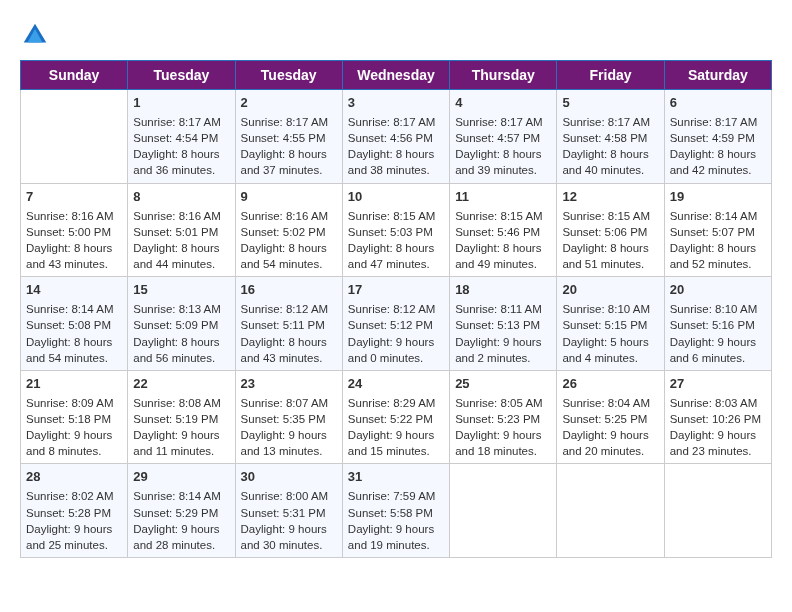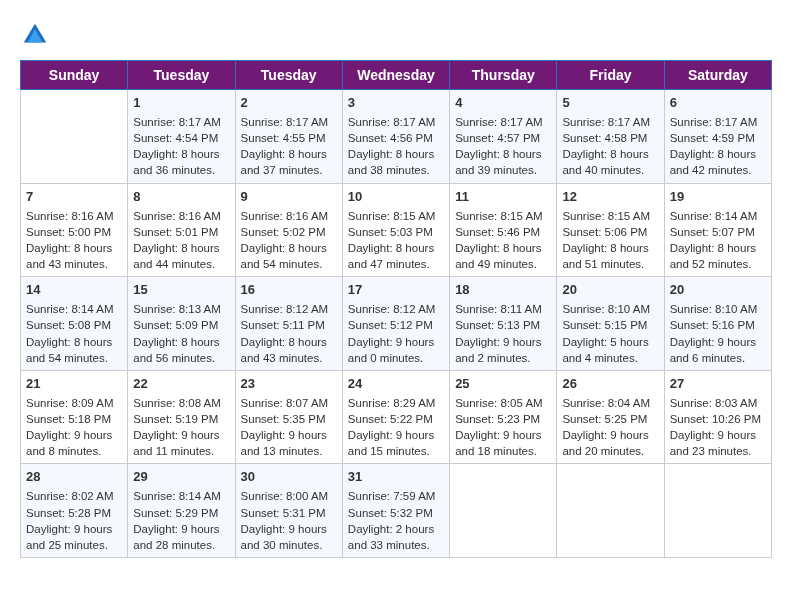--- a/index.html
+++ b/index.html
@@ -150,19 +150,19 @@
         <td><span class="day-number">23</span><span>Sunrise: 8:07 AM</span><br><span>Sunset: 5:35 PM</span><br><span>Daylight: 9 hours and 13 minutes.</span></td>
         <td><span class="day-number">24</span><span>Sunrise: 8:29 AM</span><br><span>Sunset: 5:22 PM</span><br><span>Daylight: 9 hours and 15 minutes.</span></td>
         <td><span class="day-number">25</span><span>Sunrise: 8:05 AM</span><br><span>Sunset: 5:23 PM</span><br><span>Daylight: 9 hours and 18 minutes.</span></td>
         <td><span class="day-number">26</span><span>Sunrise: 8:04 AM</span><br><span>Sunset: 5:25 PM</span><br><span>Daylight: 9 hours and 20 minutes.</span></td>
         <td><span class="day-number">27</span><span>Sunrise: 8:03 AM</span><br><span>Sunset: 10:26 PM</span><br><span>Daylight: 9 hours and 23 minutes.</span></td>
       </tr>
       <tr>
         <td><span class="day-number">28</span><span>Sunrise: 8:02 AM</span><br><span>Sunset: 5:28 PM</span><br><span>Daylight: 9 hours and 25 minutes.</span></td>
         <td><span class="day-number">29</span><span>Sunrise: 8:14 AM</span><br><span>Sunset: 5:29 PM</span><br><span>Daylight: 9 hours and 28 minutes.</span></td>
         <td><span class="day-number">30</span><span>Sunrise: 8:00 AM</span><br><span>Sunset: 5:31 PM</span><br><span>Daylight: 9 hours and 30 minutes.</span></td>
-        <td><span class="day-number">31</span><span>Sunrise: 7:59 AM</span><br><span>Sunset: 5:32 PM</span><br><span>Daylight: 2 hours and 33 minutes.</span></td>
+        <td><span class="day-number">31</span><span>Sunrise: 7:59 AM</span><br><span>Sunset: 5:58 PM</span><br><span>Daylight: 9 hours and 19 minutes.</span></td>
         <td class="empty"></td>
         <td class="empty"></td>
         <td class="empty"></td>
       </tr>
     </tbody>
 </table>
 
 </body></html>

